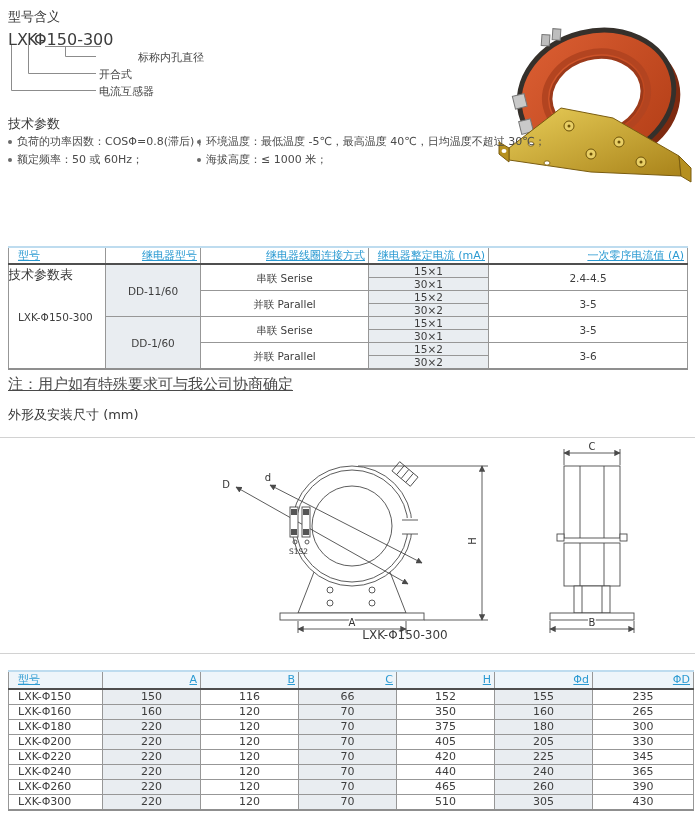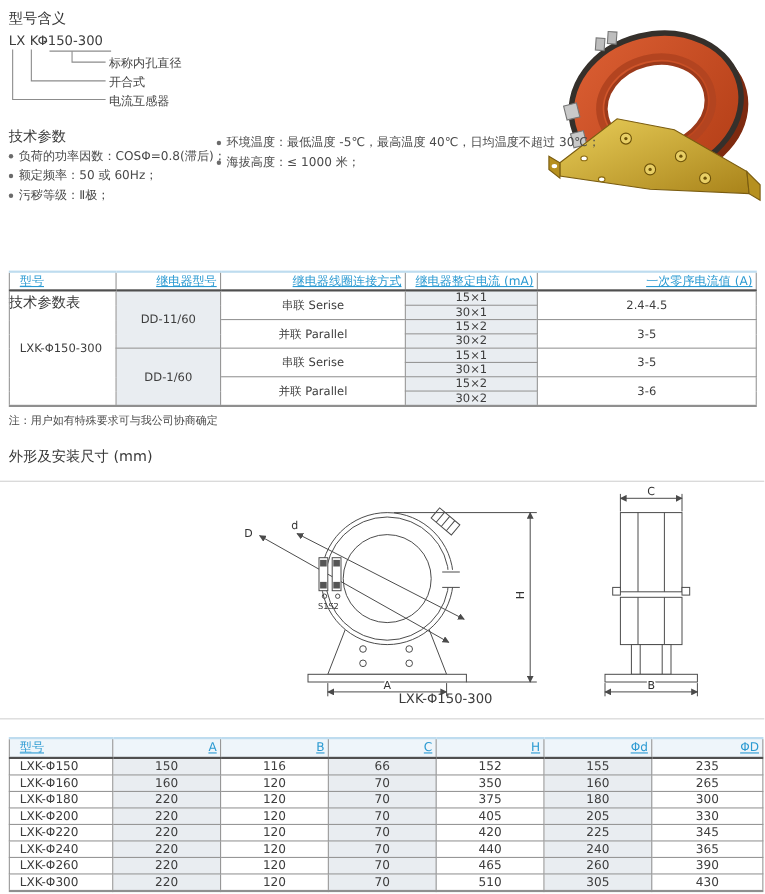--- a/index.html
+++ b/index.html
@@ -5,42 +5,42 @@
   html,body{margin:0;padding:0;}
   body{
     width:695px;height:813px;position:relative;overflow:hidden;background:#ffffff;
     font-family:"DejaVu Sans","Liberation Sans",sans-serif;color:#4a4a4a;
     -webkit-font-smoothing:antialiased;
   }
   .abs{position:absolute;}
   .sec-title{font-size:13px;color:#383838;white-space:nowrap;}
 
   
-  .code-part{position:absolute;top:0;font-size:12px;color:#3c3c3c;white-space:nowrap;}
+  .code-part{position:absolute;top:0;font-size:16px;color:#3c3c3c;white-space:nowrap;}
   .tree-label{position:absolute;left:91px;font-size:11px;color:#474747;white-space:nowrap;}
 
   
   .b-row{display:flex;align-items:flex-start;height:18px;font-size:11px;color:#4a4a4a;white-space:nowrap;}
   .dot{width:4px;height:4px;border-radius:50%;background:#6a6a6a;margin:6px 5px 0 0;flex:none;}
 
   
   table{border-collapse:collapse;table-layout:fixed;}
   th{font-weight:normal;color:#2b9ad2;border:1px solid #979797;
      border-top:2px solid #bedcef;border-bottom:2px solid #4f4f4f;padding:0 3px;text-align:right;}
   th span{text-decoration:underline;margin-top:12px;}
   td{border:1px solid #979797;text-align:center;color:#3d3d3d;padding:0 3px;}
   .spec{position:absolute;left:8px;top:246px;width:679px;font-size:10.5px;border-bottom:2px solid #8f8f8f;}
   .spec th{height:15px;line-height:15px;font-size:11px;}
   .spec td{height:12px;line-height:12px;}
   .dims{position:absolute;left:8px;top:670px;width:685px;font-size:11px;border-bottom:2px solid #8f8f8f;}
   .dims th{height:16px;line-height:16px;background:#eef5fa;}
   .dims td{height:14px;line-height:14px;}
   .left-cell{text-align:left !important;padding-left:9px !important;}
   .shade{background:#e9edf1;}
-  .note-line{font-size:10px;color:#4a4a4a;white-space:nowrap;}
+  .note-line{font-size:15px;color:#4a4a4a;white-space:nowrap;text-decoration:underline;}
 
   
   .rule{position:absolute;left:0;width:695px;border-top:1px solid #d2d2d2;height:0;}
   .caption{position:absolute;left:300px;top:628px;width:210px;text-align:center;
            font-size:12px;color:#3a3a3a;}
 
   svg text.dim-t{font-family:"DejaVu Sans",sans-serif;font-size:10px;fill:#333;
                  paint-order:stroke;stroke:#fff;stroke-width:3px;}
   svg text.term-t{font-family:"DejaVu Sans",sans-serif;font-size:7.5px;fill:#333;}
 </style>
@@ -55,21 +55,21 @@
   <span class="code-part" style="left:31px;">-</span>
   <span class="code-part" style="left:26px;">Φ150-300</span>
   <svg class="abs" style="left:0;top:0;" width="300" height="72">
     <g stroke="#8c8c8c" stroke-width="1" fill="none">
       <path d="M37,16.5 H93"></path>
       <path d="M57.5,16.5 V26.5 H88"></path>
       <path d="M20.5,15 V43.5 H88"></path>
       <path d="M3.5,15 V60.5 H88"></path>
     </g>
   </svg>
-  <span class="tree-label" style="top:20px;">标称内孔直径</span>
+  <span class="tree-label" style="top:20px;margin-left:39px;">标称内孔直径</span>
   <span class="tree-label" style="top:37px;">开合式</span>
   <span class="tree-label" style="top:54px;">电流互感器</span>
 </div>
 
 <svg class="abs" style="left:495px;top:22px;" width="200" height="175" viewBox="0 0 200 175">
   <defs>
     <linearGradient id="gradR" x1="0" y1="0" x2="1" y2="1">
       <stop offset="0" stop-color="#dd6034"></stop>
         <stop offset="1" stop-color="#b23d16"></stop>
     </linearGradient>
@@ -110,26 +110,22 @@
 
 <div class="abs" style="left:8px;top:134px;">
   <div class="b-row">
       <span class="dot"></span>
       <span>负荷的功率因数：COSΦ=0.8(滞后)；</span>
     </div>
   <div class="b-row">
       <span class="dot"></span>
       <span>额定频率：50 或 60Hz；</span>
     </div>
-  <div class="b-row">
-      <span class="dot"></span>
-      <span>污秽等级：Ⅱ极；</span>
-    </div>
 </div>
-<div class="abs" style="left:197px;top:122px;">
+<div class="abs" style="left:197px;top:134px;">
   <div class="b-row">
       <span class="dot"></span>
       <span>环境温度：最低温度 -5℃，最高温度 40℃，日均温度不超过 30℃；</span>
     </div>
   <div class="b-row">
       <span class="dot"></span>
       <span>海拔高度：≤ 1000 米；</span>
     </div>
 </div>
 

